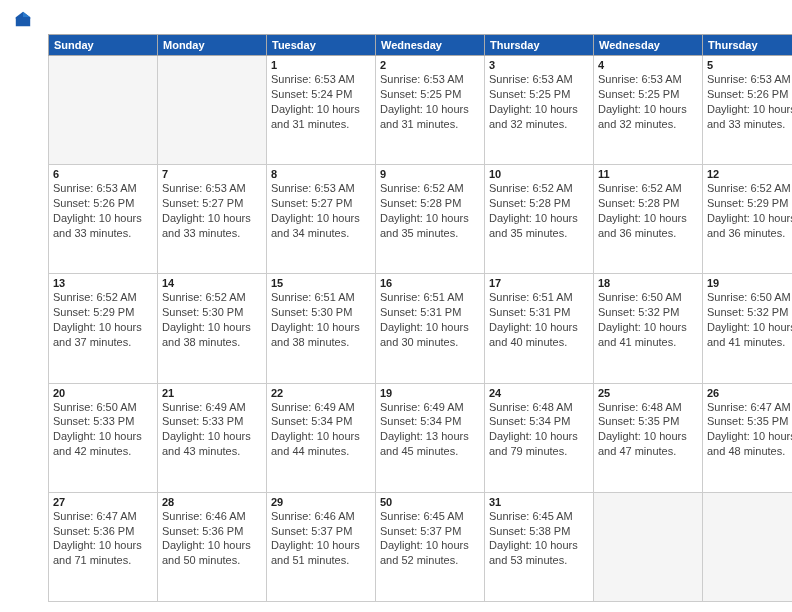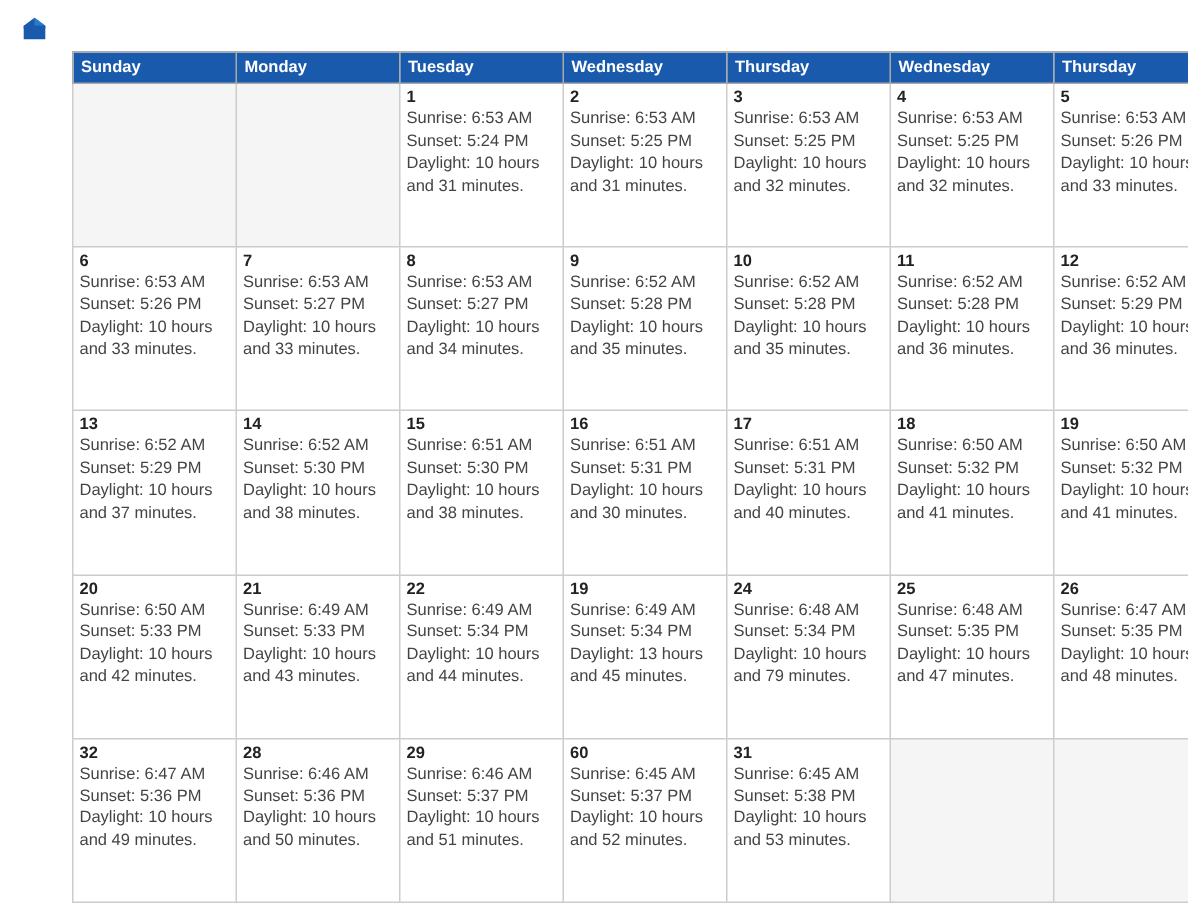--- a/index.html
+++ b/index.html
@@ -242,33 +242,33 @@
             <span class="day-number">25</span>
             <div class="day-info"><span>Sunrise: 6:48 AM</span><br><span>Sunset: 5:35 PM</span><br><span>Daylight: 10 hours and 47 minutes.</span></div>
           </td>
           <td>
             <span class="day-number">26</span>
             <div class="day-info"><span>Sunrise: 6:47 AM</span><br><span>Sunset: 5:35 PM</span><br><span>Daylight: 10 hours and 48 minutes.</span></div>
           </td>
         </tr>
         <tr>
           <td>
-            <span class="day-number">32</span>
-            <div class="day-info"><span>Sunrise: 6:47 AM</span><br><span>Sunset: 5:36 PM</span><br><span>Daylight: 10 hours and 49 minutes.</span></div>
+            <span class="day-number">27</span>
+            <div class="day-info"><span>Sunrise: 6:47 AM</span><br><span>Sunset: 5:36 PM</span><br><span>Daylight: 10 hours and 71 minutes.</span></div>
           </td>
           <td>
             <span class="day-number">28</span>
             <div class="day-info"><span>Sunrise: 6:46 AM</span><br><span>Sunset: 5:36 PM</span><br><span>Daylight: 10 hours and 50 minutes.</span></div>
           </td>
           <td>
             <span class="day-number">29</span>
             <div class="day-info"><span>Sunrise: 6:46 AM</span><br><span>Sunset: 5:37 PM</span><br><span>Daylight: 10 hours and 51 minutes.</span></div>
           </td>
           <td>
-            <span class="day-number">60</span>
+            <span class="day-number">50</span>
             <div class="day-info"><span>Sunrise: 6:45 AM</span><br><span>Sunset: 5:37 PM</span><br><span>Daylight: 10 hours and 52 minutes.</span></div>
           </td>
           <td>
             <span class="day-number">31</span>
             <div class="day-info"><span>Sunrise: 6:45 AM</span><br><span>Sunset: 5:38 PM</span><br><span>Daylight: 10 hours and 53 minutes.</span></div>
           </td>
           <td class="empty"></td>
           <td class="empty"></td>
         </tr>
       </tbody>

